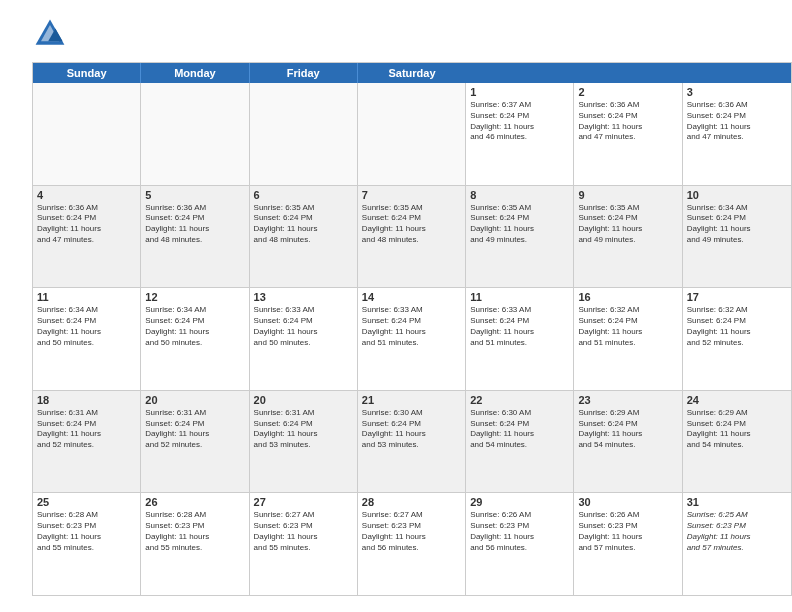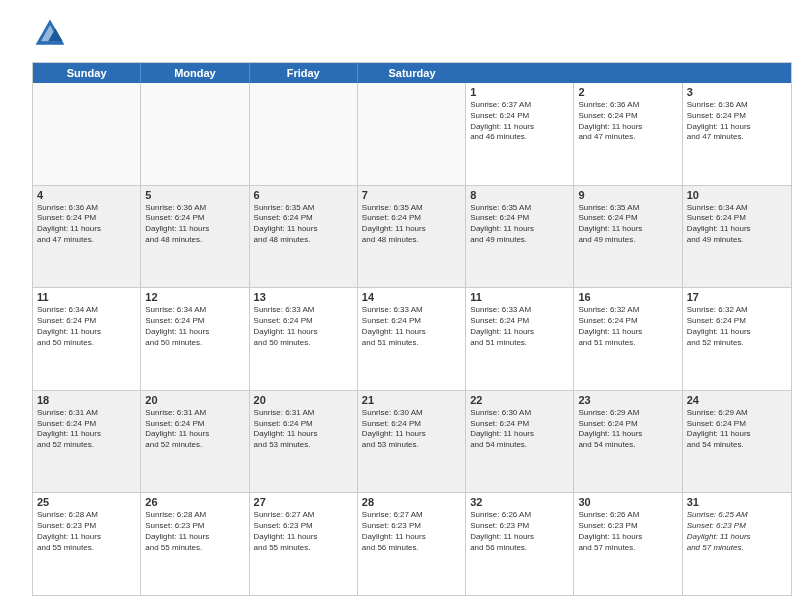--- a/index.html
+++ b/index.html
@@ -357,21 +357,21 @@
 and 55 minutes.</div>
           </div>
           <div class="cal-cell">
             <div class="day-num">28</div>
             <div class="cell-text" style="white-space: pre-line;">Sunrise: 6:27 AM
 Sunset: 6:23 PM
 Daylight: 11 hours
 and 56 minutes.</div>
           </div>
           <div class="cal-cell">
-            <div class="day-num">32</div>
+            <div class="day-num">29</div>
             <div class="cell-text" style="white-space: pre-line;">Sunrise: 6:26 AM
 Sunset: 6:23 PM
 Daylight: 11 hours
 and 56 minutes.</div>
           </div>
           <div class="cal-cell">
             <div class="day-num">30</div>
             <div class="cell-text" style="white-space: pre-line;">Sunrise: 6:26 AM
 Sunset: 6:23 PM
 Daylight: 11 hours

